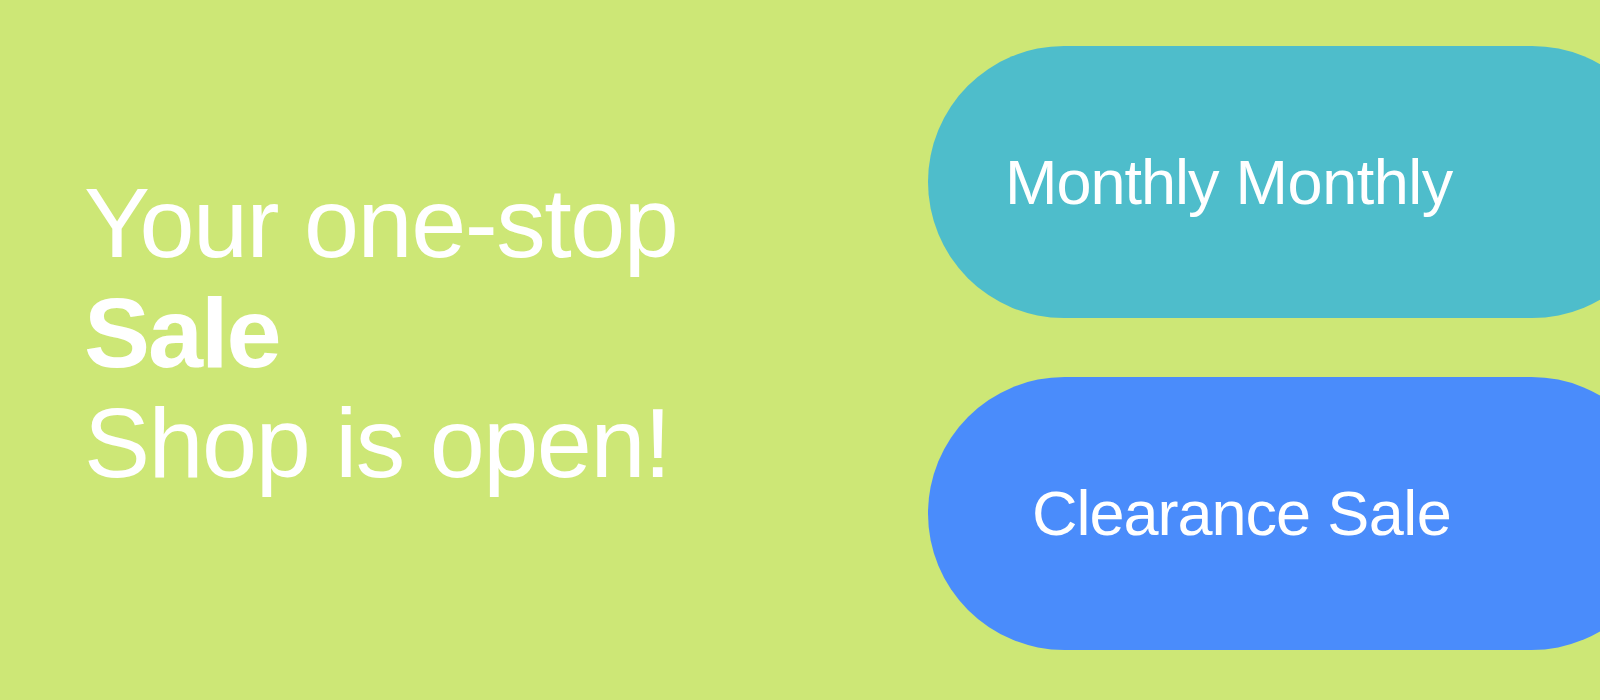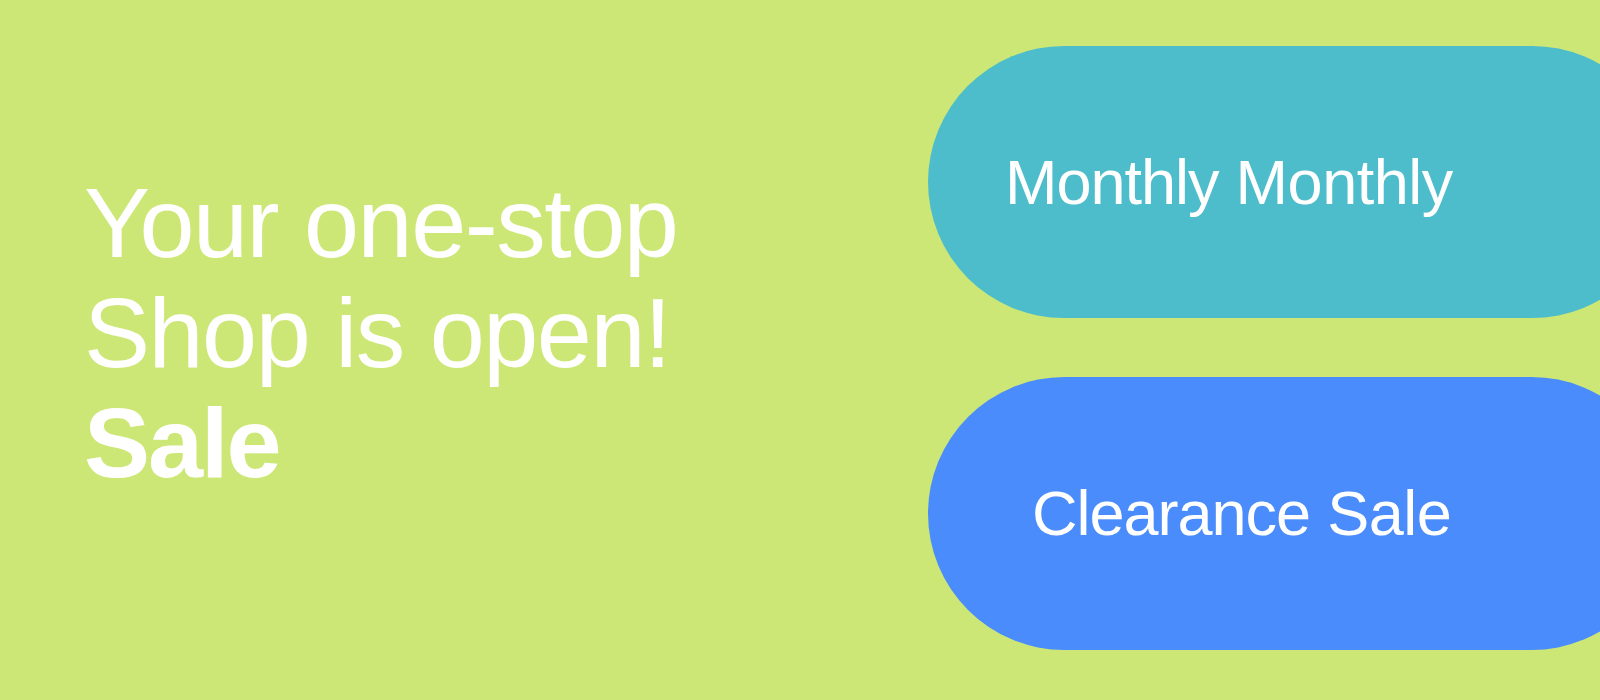--- a/index.html
+++ b/index.html
@@ -92,22 +92,22 @@
     font-weight: 300;
   }
 </style>
 </head>
 <body>
 
 <div id="banner">
 
   <div id="headline">
     <span class="headline-line light">Your one-stop</span>
+    <span class="headline-line heavy">Sale</span>
     <span class="headline-line light">Shop is open!</span>
-    <span class="headline-line heavy">Sale</span>
   </div>
 
   <div class="pill" id="pill-monthly">
     <span class="pill-text">
       <span class="pill-word-strong">Monthly</span><span> </span><span class="pill-word-light">Monthly</span>
     </span>
   </div>
 
   <div class="pill" id="pill-clearance">
     <span class="pill-text">

